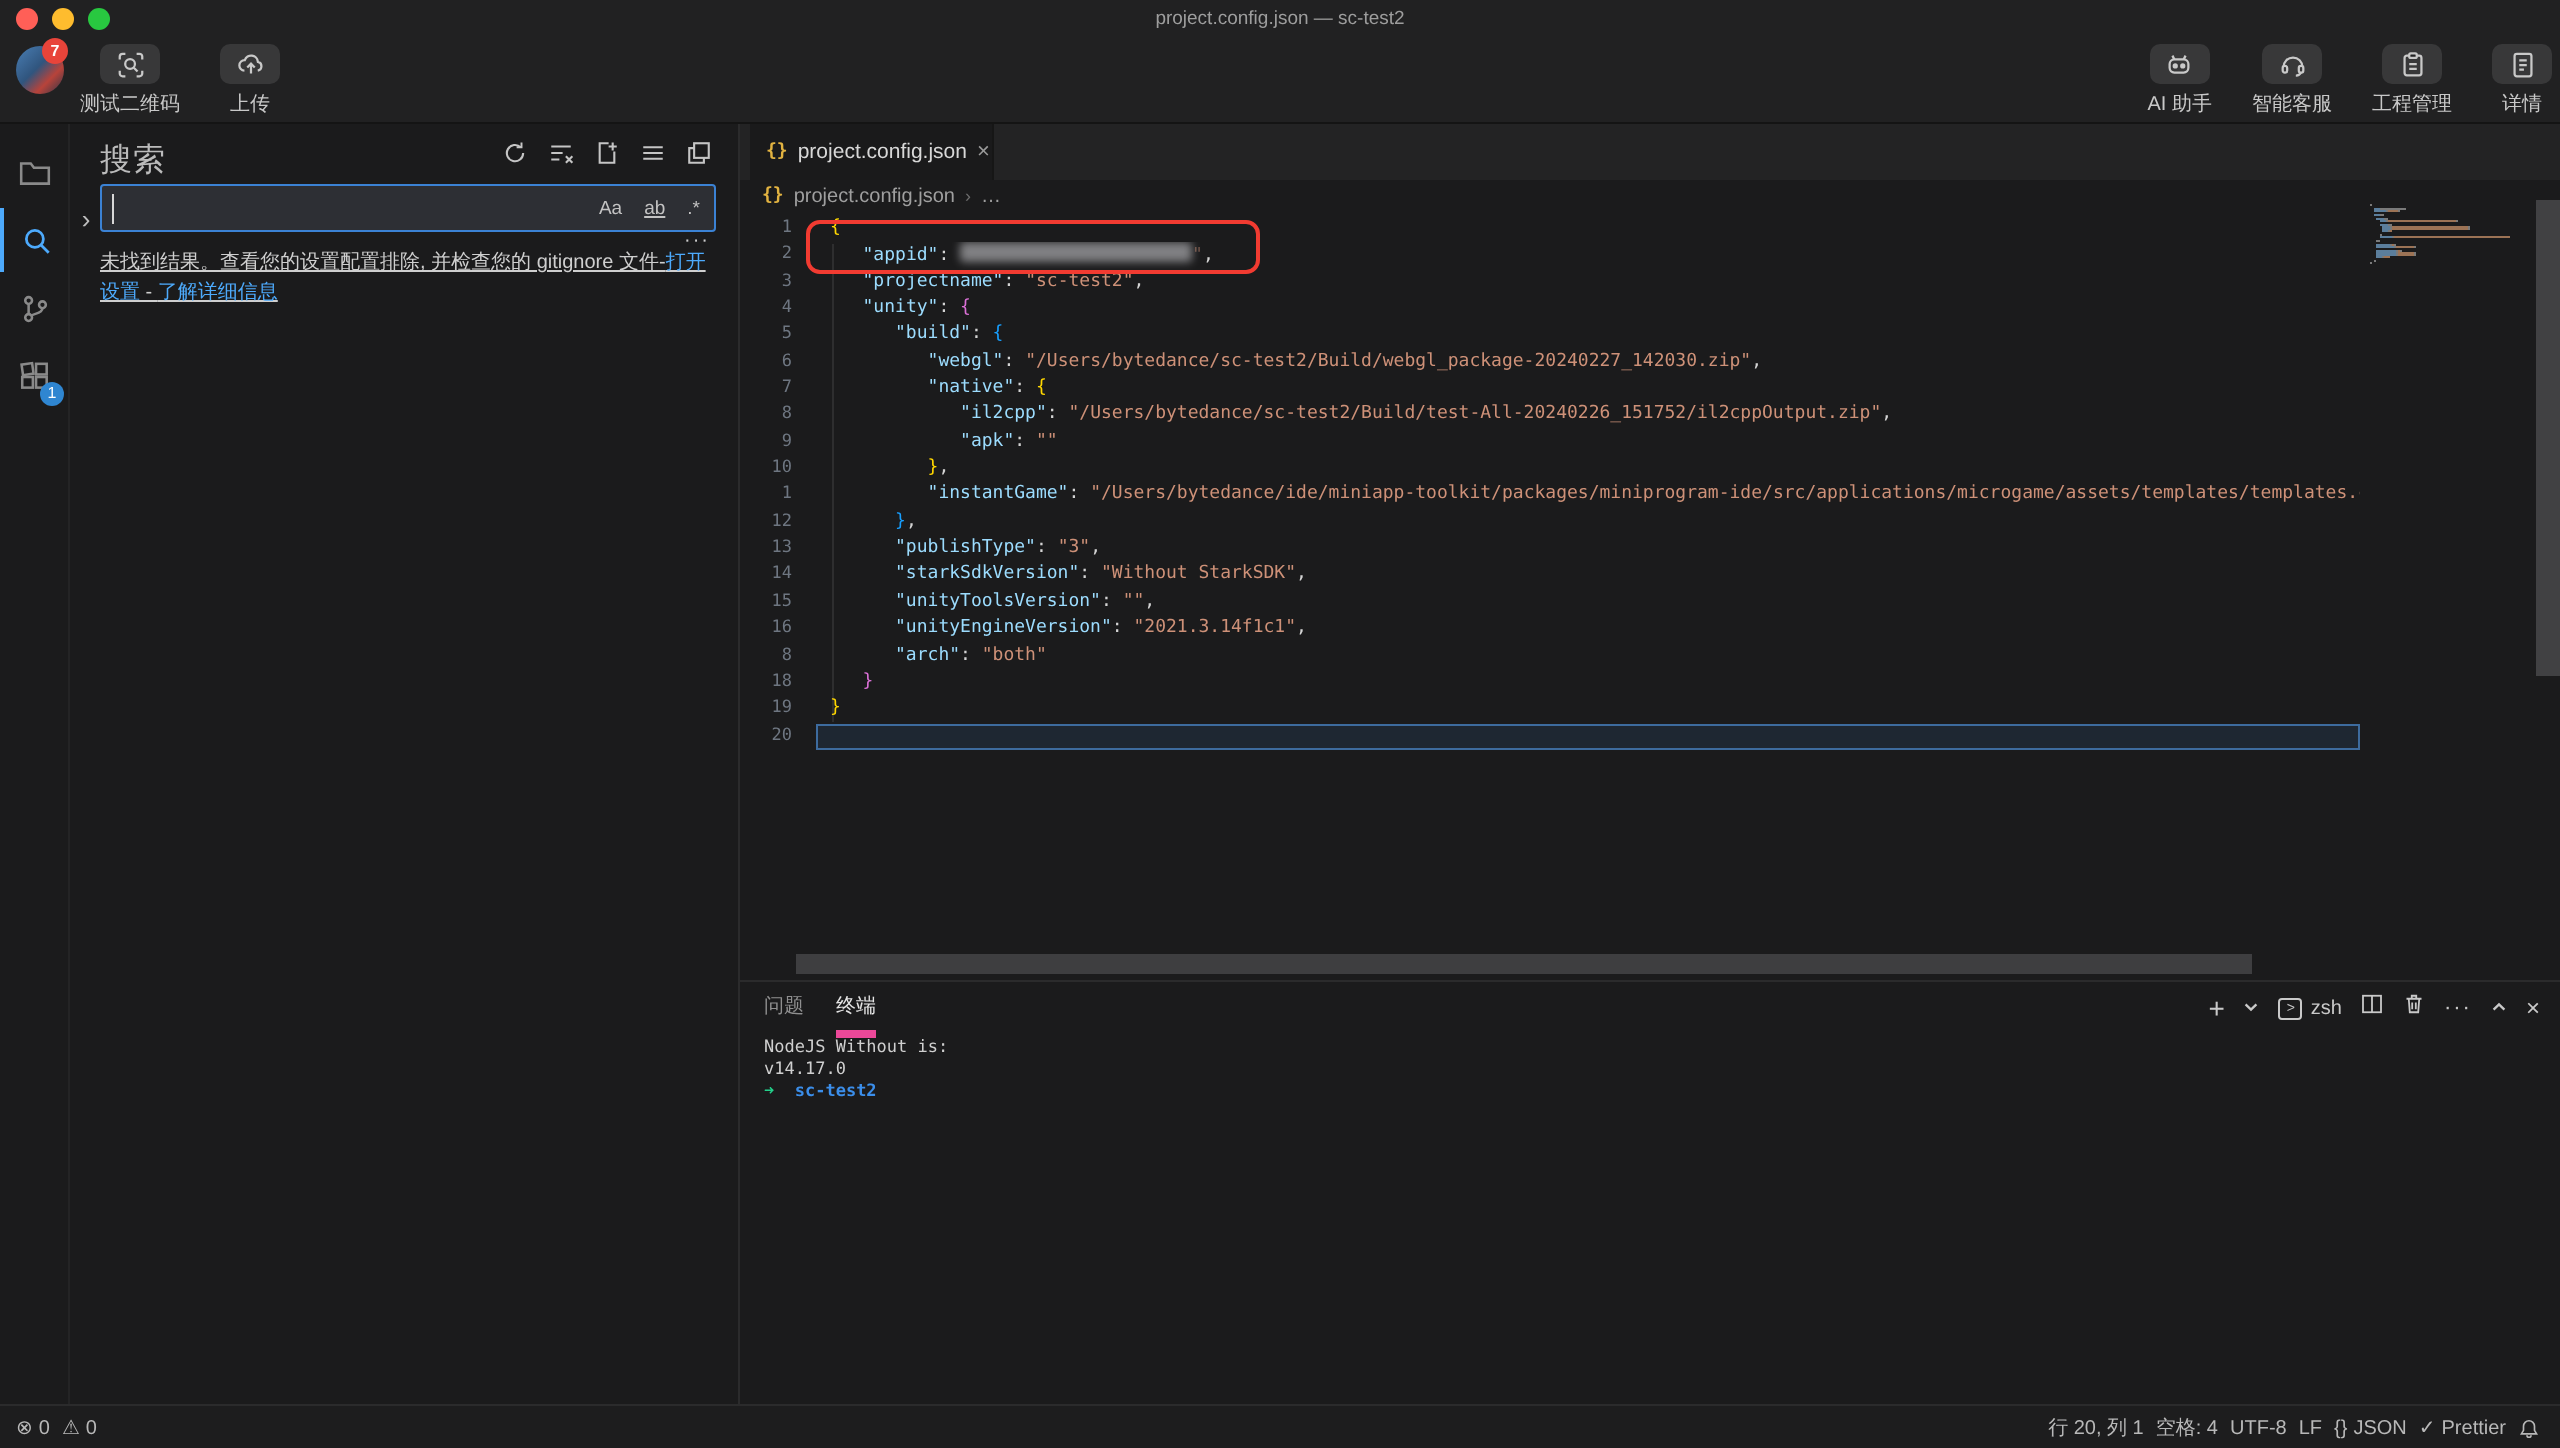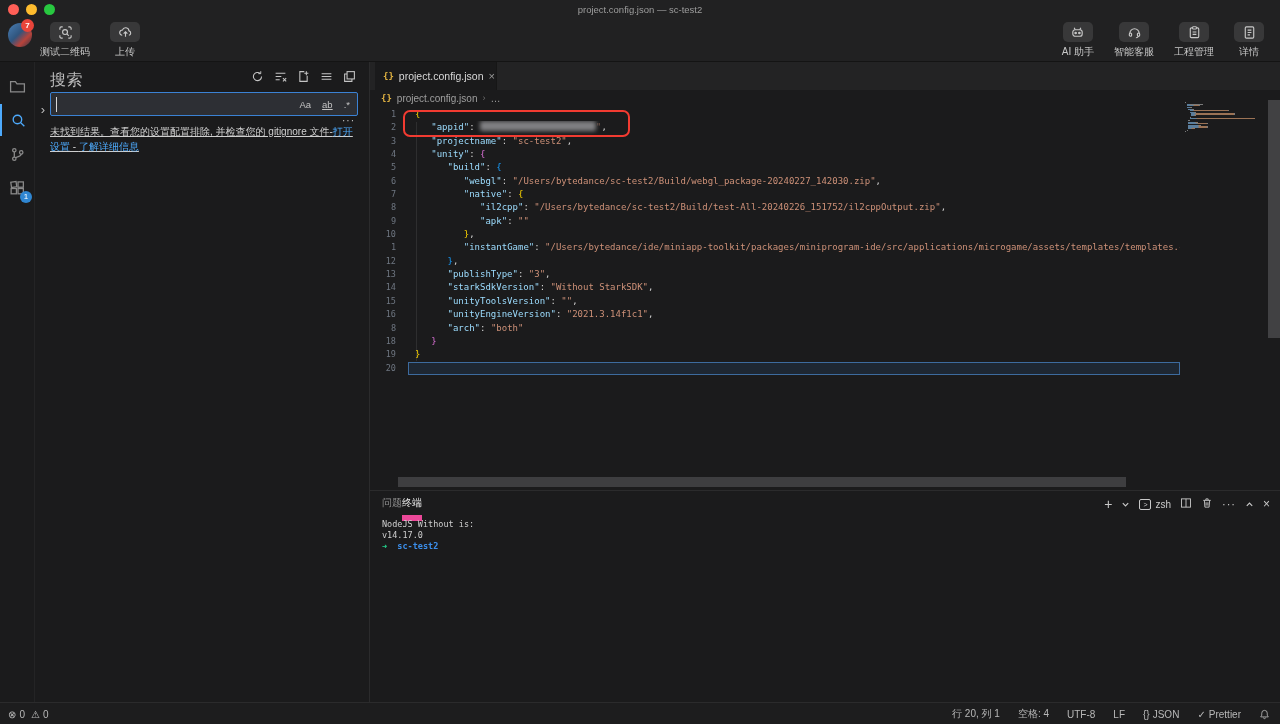--- a/index.html
+++ b/index.html
@@ -18,21 +18,21 @@
                text-align:center; line-height:19px; font-size:9.5px; color:#9d9d9d; }
 
   .toolbar-row { position:absolute; left:0; top:18px; width:1280px; height:44px; }
   .avatar { position:absolute; left:8px; top:5px; width:24px; height:24px; border-radius:50%;
             background:linear-gradient(135deg,#4a7fb5 0%,#30557e 45%,#b8433a 70%,#27354a 100%); }
   .avatar-badge { position:absolute; left:21px; top:1px; min-width:13px; height:13px; padding:0 3px;
                   background:#e8443a; border-radius:7px; color:#fff; font-size:8px;
                   line-height:13px; text-align:center; font-weight:bold; }
   .tb-group { position:absolute; top:4px; display:flex; gap:20px; }
   .tb-left { left:40px; }
-  .tb-right { right:16px; }
+  .tb-right { right:4px; }
   .tb-btn { display:flex; flex-direction:column; align-items:center; gap:3px; cursor:default; }
   .tb-chip { width:30px; height:20px; background:#383839; border-radius:5px;
              display:flex; align-items:center; justify-content:center; }
   .tb-label { font-size:10px; color:#c8c8c8; white-space:nowrap; }
   svg.ico { display:block; }
 
   
   .activitybar { position:absolute; left:0; top:62px; width:35px; height:640px;
                  background:#1b1b1c; border-right:1px solid #242425; }
   .act-item { position:absolute; left:0; width:35px; height:32px;
@@ -95,42 +95,42 @@
   .minimap { position:absolute; left:815px; top:2px; width:72px; }
   .mm-line { display:flex; height:1.2px; margin-bottom:.45px; }
   .mm-seg { height:1.2px; }
   .mm-k { background:#5b7e9c; } .mm-s { background:#9c7355; } .mm-o { background:#7a7a7a; }
   .hscroll { position:absolute; left:28px; top:377px; width:728px; height:10px; background:#3e3e40; }
   .vscroll { position:absolute; left:898px; top:0; width:12px; height:238px; background:#414143; }
 
   
   .panel { position:absolute; left:0; top:428px; width:910px; height:212px;
            background:#1b1b1c; border-top:1px solid #2b2b2c; }
-  .panel-tabs { position:absolute; left:12px; top:5px; display:flex; gap:0; }
+  .panel-tabs { position:absolute; left:12px; top:5px; display:flex; gap:16px; }
   .ptab { font-size:10px; color:#8f8f8f; padding-bottom:5px; }
-  .ptab.active { color:#e5e5e5; border-bottom:6px solid #ec4899; }
+  .ptab.active { color:#e5e5e5; border-bottom:4px solid #ec4899; }
   .panel-controls { position:absolute; right:10px; top:4px; display:flex; gap:9px;
                     align-items:center; color:#c9c9c9; }
   .pc-plus { font-size:14px; line-height:14px; }
   .pc-chip { display:flex; align-items:center; gap:4px; }
   .zsh-sq { width:12px; height:11px; border:1px solid #c9c9c9; border-radius:2px;
             font-size:7px; line-height:9px; text-align:center; color:#c9c9c9; }
   .pc-txt { font-size:10px; }
   .pc-x { font-size:12px; }
   .term { position:absolute; left:12px; top:28px; font-family:"DejaVu Sans Mono", monospace;
           font-size:8.5px; line-height:10.8px; color:#cfcfcf; }
   .term-line { white-space:pre; }
   .prompt-arrow { color:#23d18b; font-weight:bold; }
   .prompt-dir { color:#3b8eea; font-weight:bold; }
 
   
   .statusbar { position:absolute; left:0; top:702px; width:1280px; height:22px;
                background:#1d1d1e; border-top:1px solid #2b2b2c; font-size:10px; color:#b8b8b8; }
   .sb-left { position:absolute; left:8px; top:0; height:22px; display:flex; gap:8px; align-items:center; }
-  .sb-right { position:absolute; right:10px; top:0; height:22px; display:flex; gap:18px; align-items:center;text-align:center; }
+  .sb-right { position:absolute; right:10px; top:0; height:22px; display:flex; gap:6px; align-items:center;text-align:center; }
   .sb-item { display:flex; gap:3px; align-items:center; white-space:nowrap; }
   .sb-ic { font-size:10px; }
 </style>
 </head>
 <body>
 
 <div class="header">
   <div class="titlebar">
     <div class="traffic t-red"></div>
     <div class="traffic t-yellow"></div>

